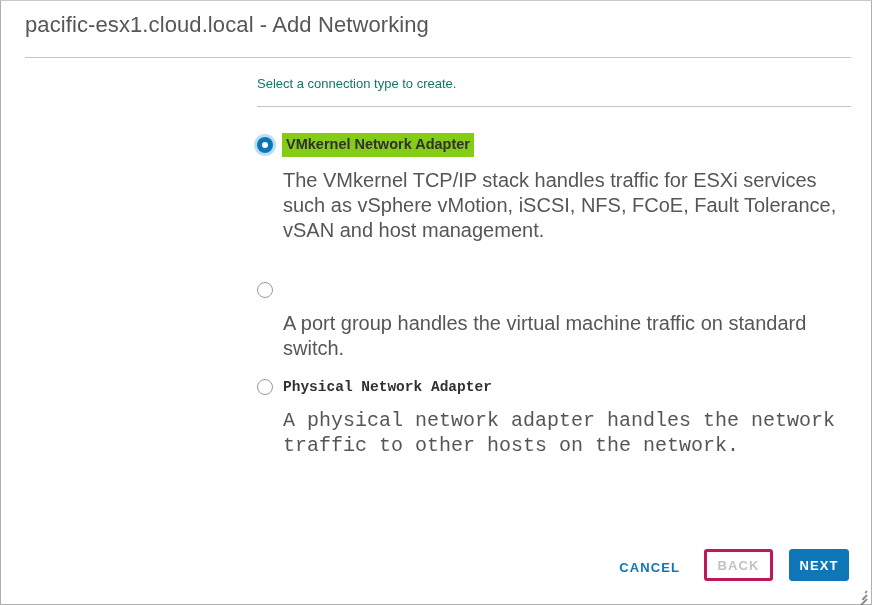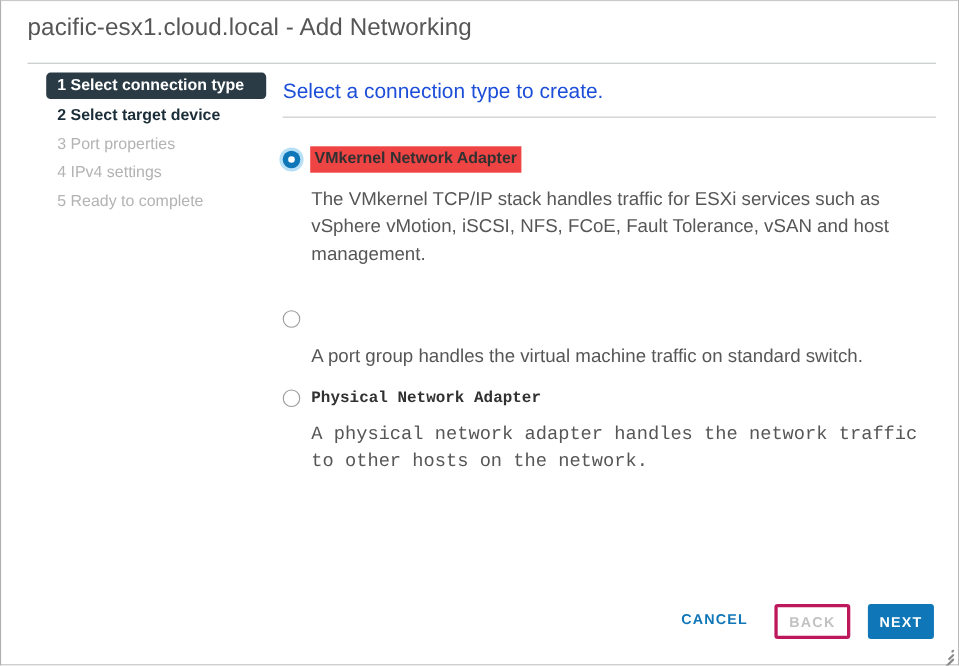--- a/index.html
+++ b/index.html
@@ -92,23 +92,23 @@
     top: 70px;
     width: 594px;
   }
   .content-title {
     font-size: 14.5px;
     font-weight: bold;
     color: #313131;
     line-height: 18px;
   }
   .content-subtitle {
-    font-size: 19px;
+    font-size: 13px;
     font-weight: 400;
-    color: #1d4ed8;
+    color: #0f766e;
     line-height: 20px;
     margin-top: 3px;
   }
   .content-divider {
     margin-top: 12px;
     width: 594px;
     height: 1px;
     background: #c3c6c8;
   }
 
@@ -151,45 +151,45 @@
     background: #ffffff;
   }
   .option-label {
     font-size: 14.5px;
     font-weight: bold;
     color: #313131;
     line-height: 19px;
     white-space: nowrap;
   }
   .option-label.highlighted {
-    background: #ef4444;
+    background: #84cc16;
     padding: 2px 4px 3px 4px;
     margin-left: -1px;
     text-align: right;
   }
   .option-desc {
-    font-size: 17px;
+    font-size: 20px;
     color: #565656;
     line-height: 25px;
     margin-left: 26px;
     margin-top: 11px;
     max-width: 570px;
   }
 
   .opt-gap-1 { margin-top: 0; }
   .opt-gap-2 { margin-top: 37px; }
   .opt-gap-3 { margin-top: 16px; font-family: Liberation Mono, monospace; }
 
   
   .footer {
     position: absolute;
     right: 22px;
     bottom: 23px;
     display: flex;
-    align-items: flex-start;
+    align-items: flex-end;
   }
   .btn {
     font-family: "Liberation Sans", sans-serif;
     font-size: 13px;
     letter-spacing: 1.1px;
     font-weight: bold;
     box-sizing: border-box;
     cursor: pointer;
     border-radius: 3px;
   }
@@ -241,37 +241,20 @@
 </head>
 <body>
 
 <div class="dialog">
 
   <div class="title-bar">
     <div class="dialog-title">pacific-esx1.cloud.local - Add Networking</div>
   </div>
   <div class="title-divider"></div>
 
-  <div class="steps">
-    <div class="step active">
-      <span>1 Select connection type</span>
-    </div>
-    <div class="step done">
-      <span>2 Select target device</span>
-    </div>
-    <div class="step upcoming">
-      <span>3 Port properties</span>
-    </div>
-    <div class="step upcoming">
-      <span>4 IPv4 settings</span>
-    </div>
-    <div class="step upcoming">
-      <span>5 Ready to complete</span>
-    </div>
-  </div>
 
   <div class="content">
     <div class="content-subtitle">Select a connection type to create.</div>
     <div class="content-divider"></div>
 
     <div class="options">
 
       <div class="option opt-gap-1">
         <div class="option-row">
           <span class="radio checked"></span>

